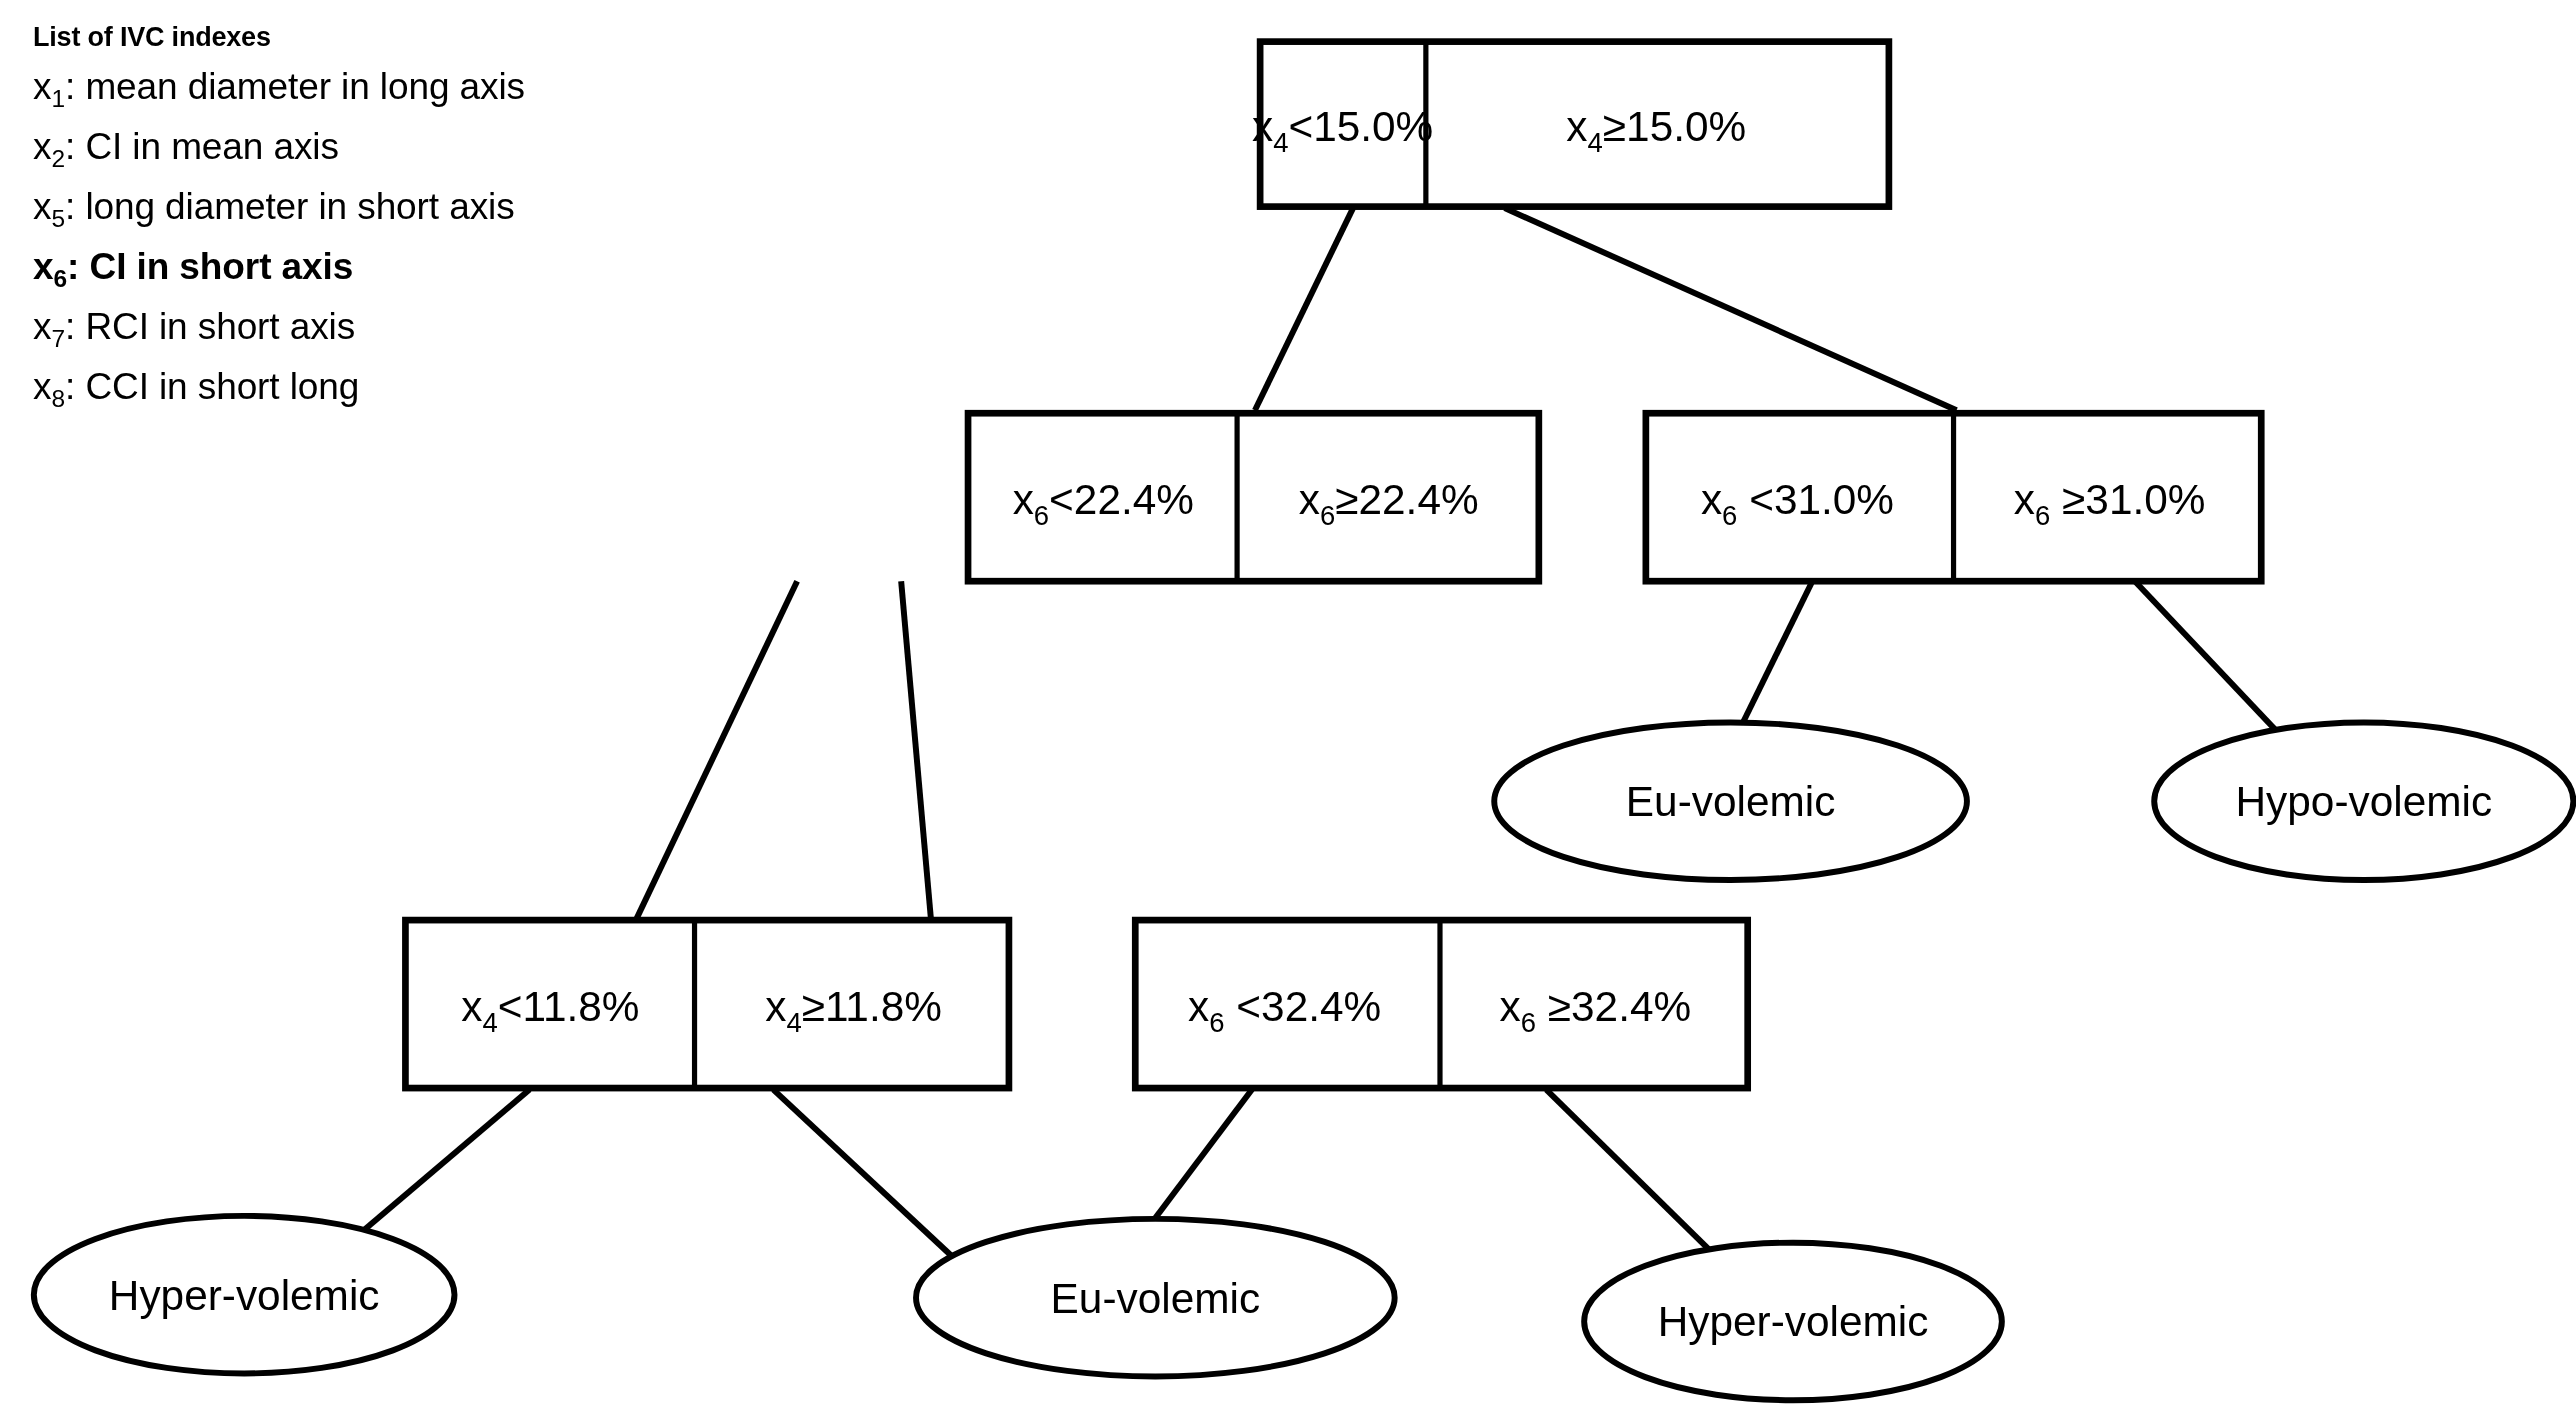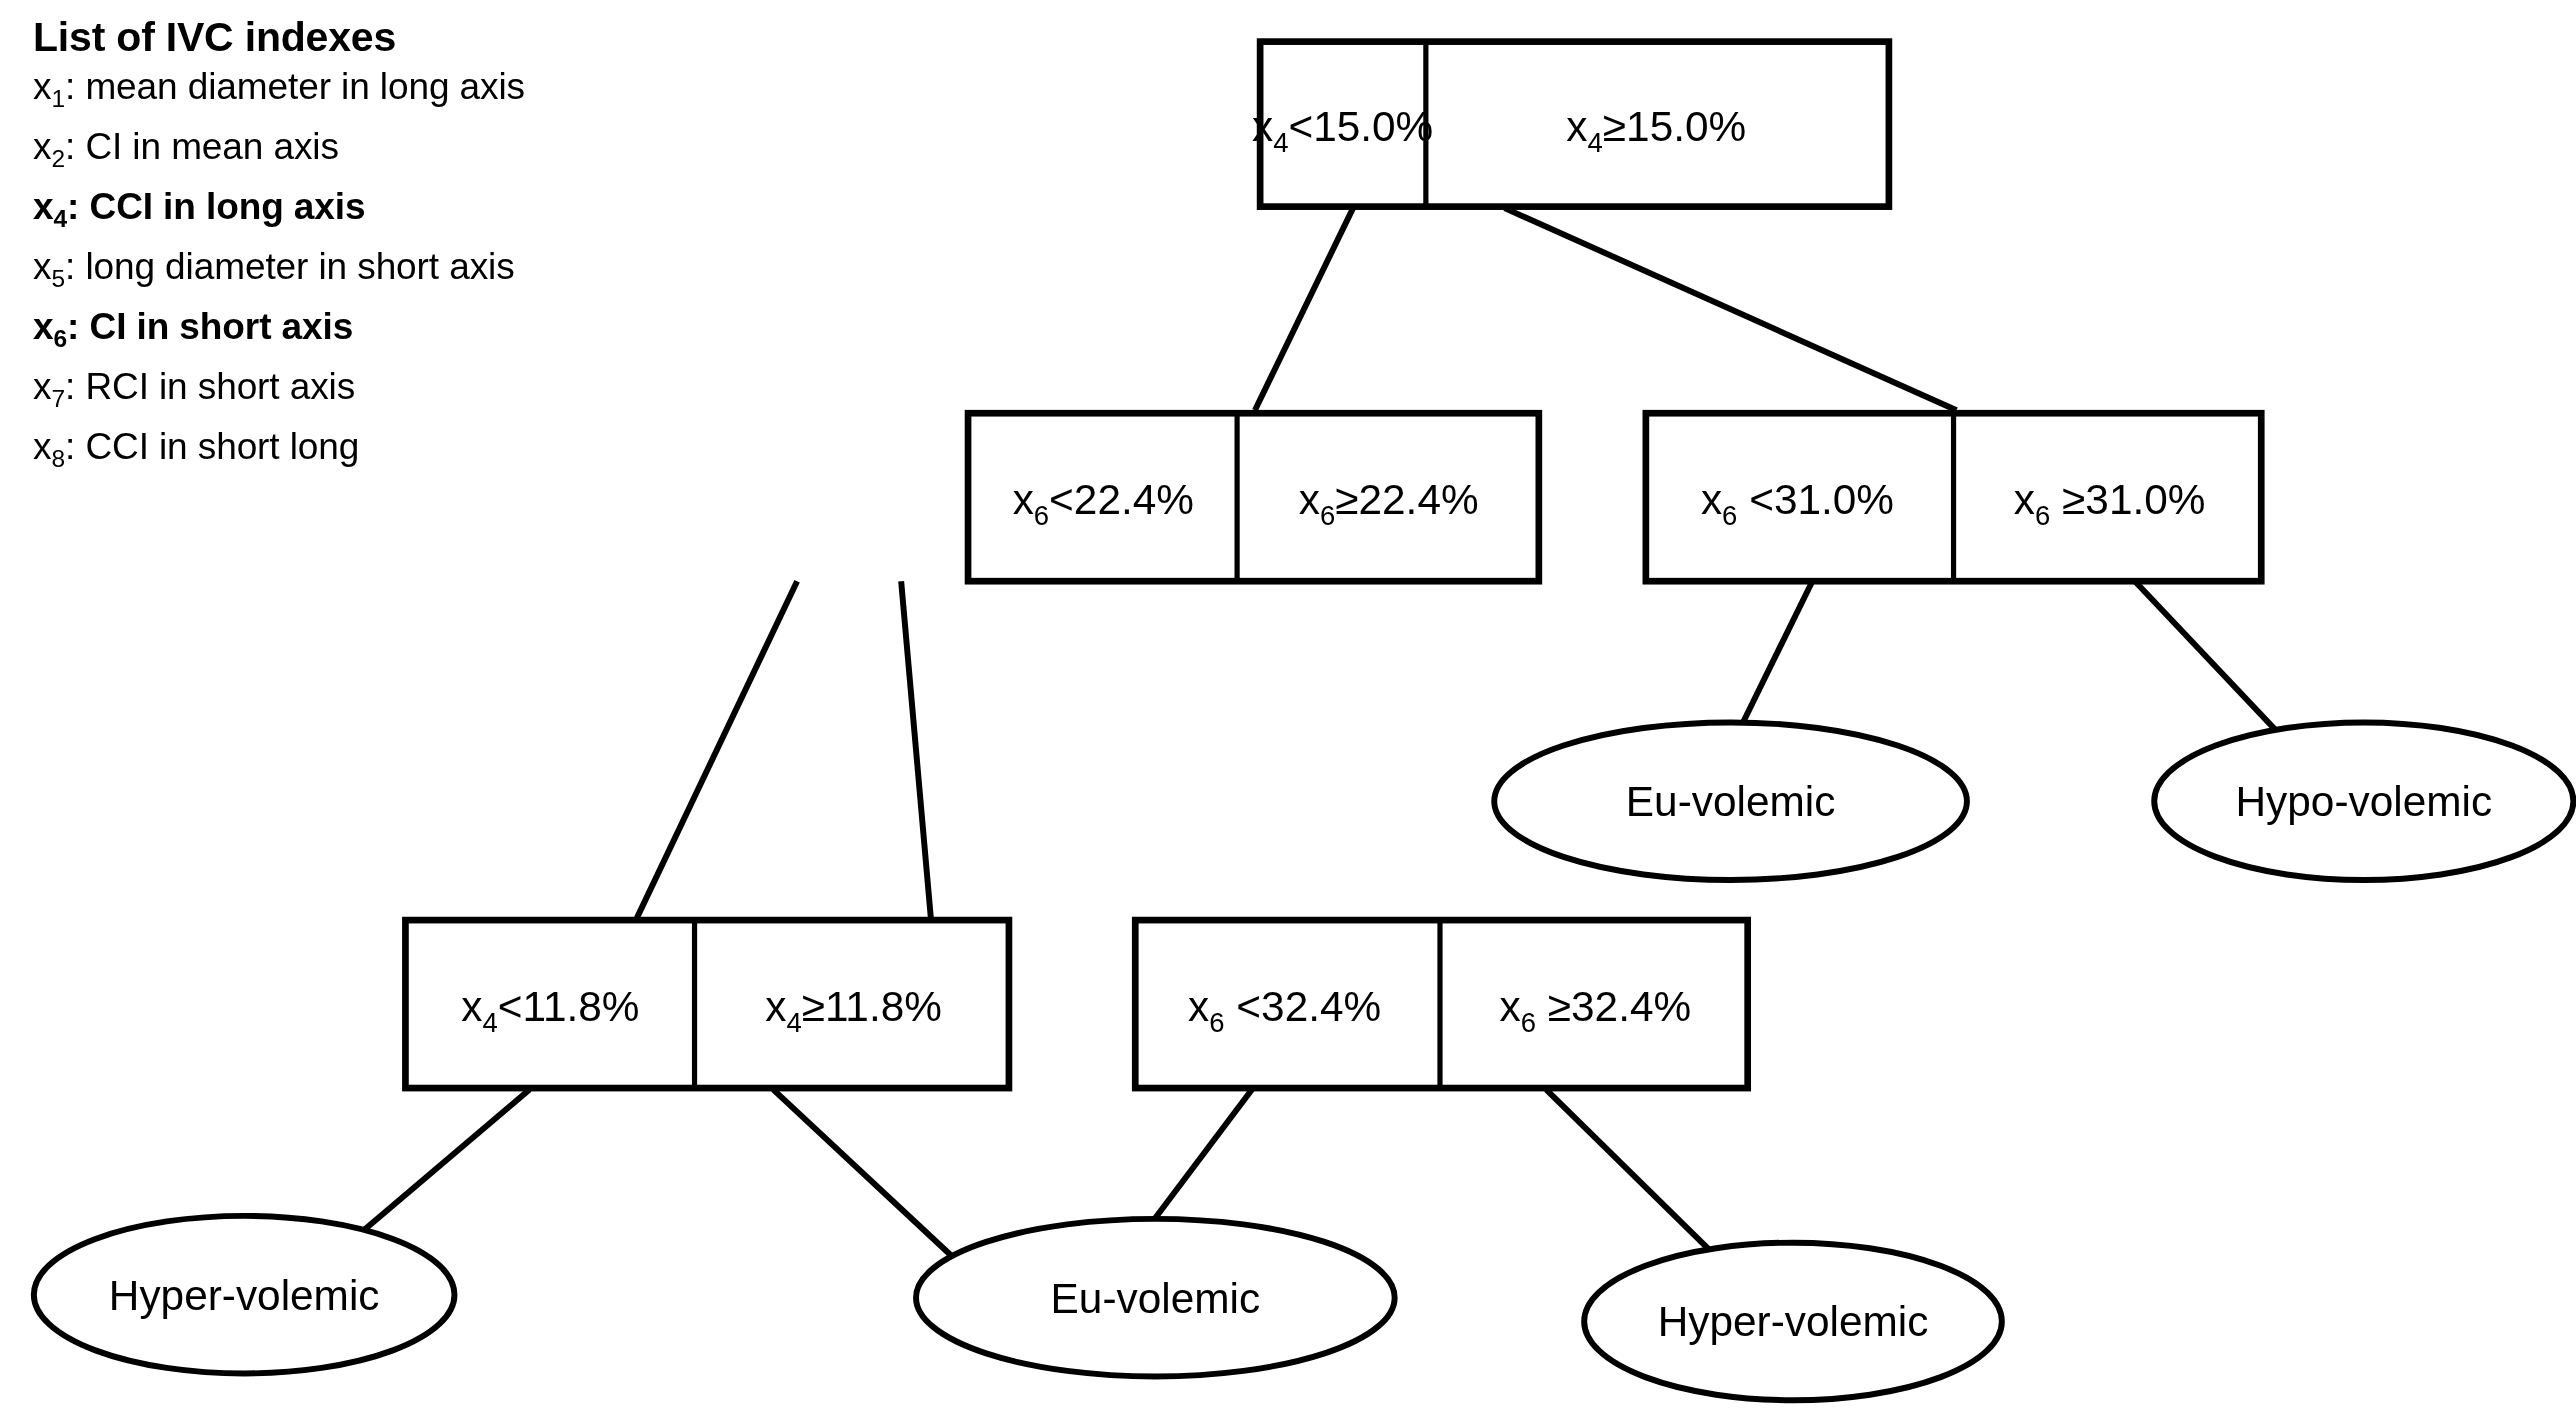--- a/index.html
+++ b/index.html
@@ -23,21 +23,21 @@
     height: 1424px;
   }
   
   .legend {
     position: absolute;
     left: 33px;
     top: 16.4px;
     width: 758px;
   }
   .legend-title {
-    font-size: 41px;
+    font-size: 27px;
     font-weight: bold;
     line-height: 43px;
     letter-spacing: -0.2px;
     white-space: nowrap;
   }
   .legend-list {
     margin: 0;
     padding: 0;
     list-style: none;
   }
@@ -96,23 +96,20 @@
 
 <div class="legend">
   <div class="legend-title">List of IVC indexes</div>
   <ul class="legend-list">
     <li class="legend-item">
       <span class="vname">x</span><span class="sub">1</span><span>: mean diameter in long axis</span>
     </li>
     <li class="legend-item">
       <span class="vname">x</span><span class="sub">2</span><span>: CI in mean axis</span>
     </li>
-    <li class="legend-item bold">
-      <span class="vname">x</span><span class="sub">4</span><span>: CCI in long axis</span>
-    </li>
     <li class="legend-item">
       <span class="vname">x</span><span class="sub">5</span><span>: long diameter in short axis</span>
     </li>
     <li class="legend-item bold">
       <span class="vname">x</span><span class="sub">6</span><span>: CI in short axis</span>
     </li>
     <li class="legend-item">
       <span class="vname">x</span><span class="sub">7</span><span>: RCI in short axis</span>
     </li>
     <li class="legend-item">

